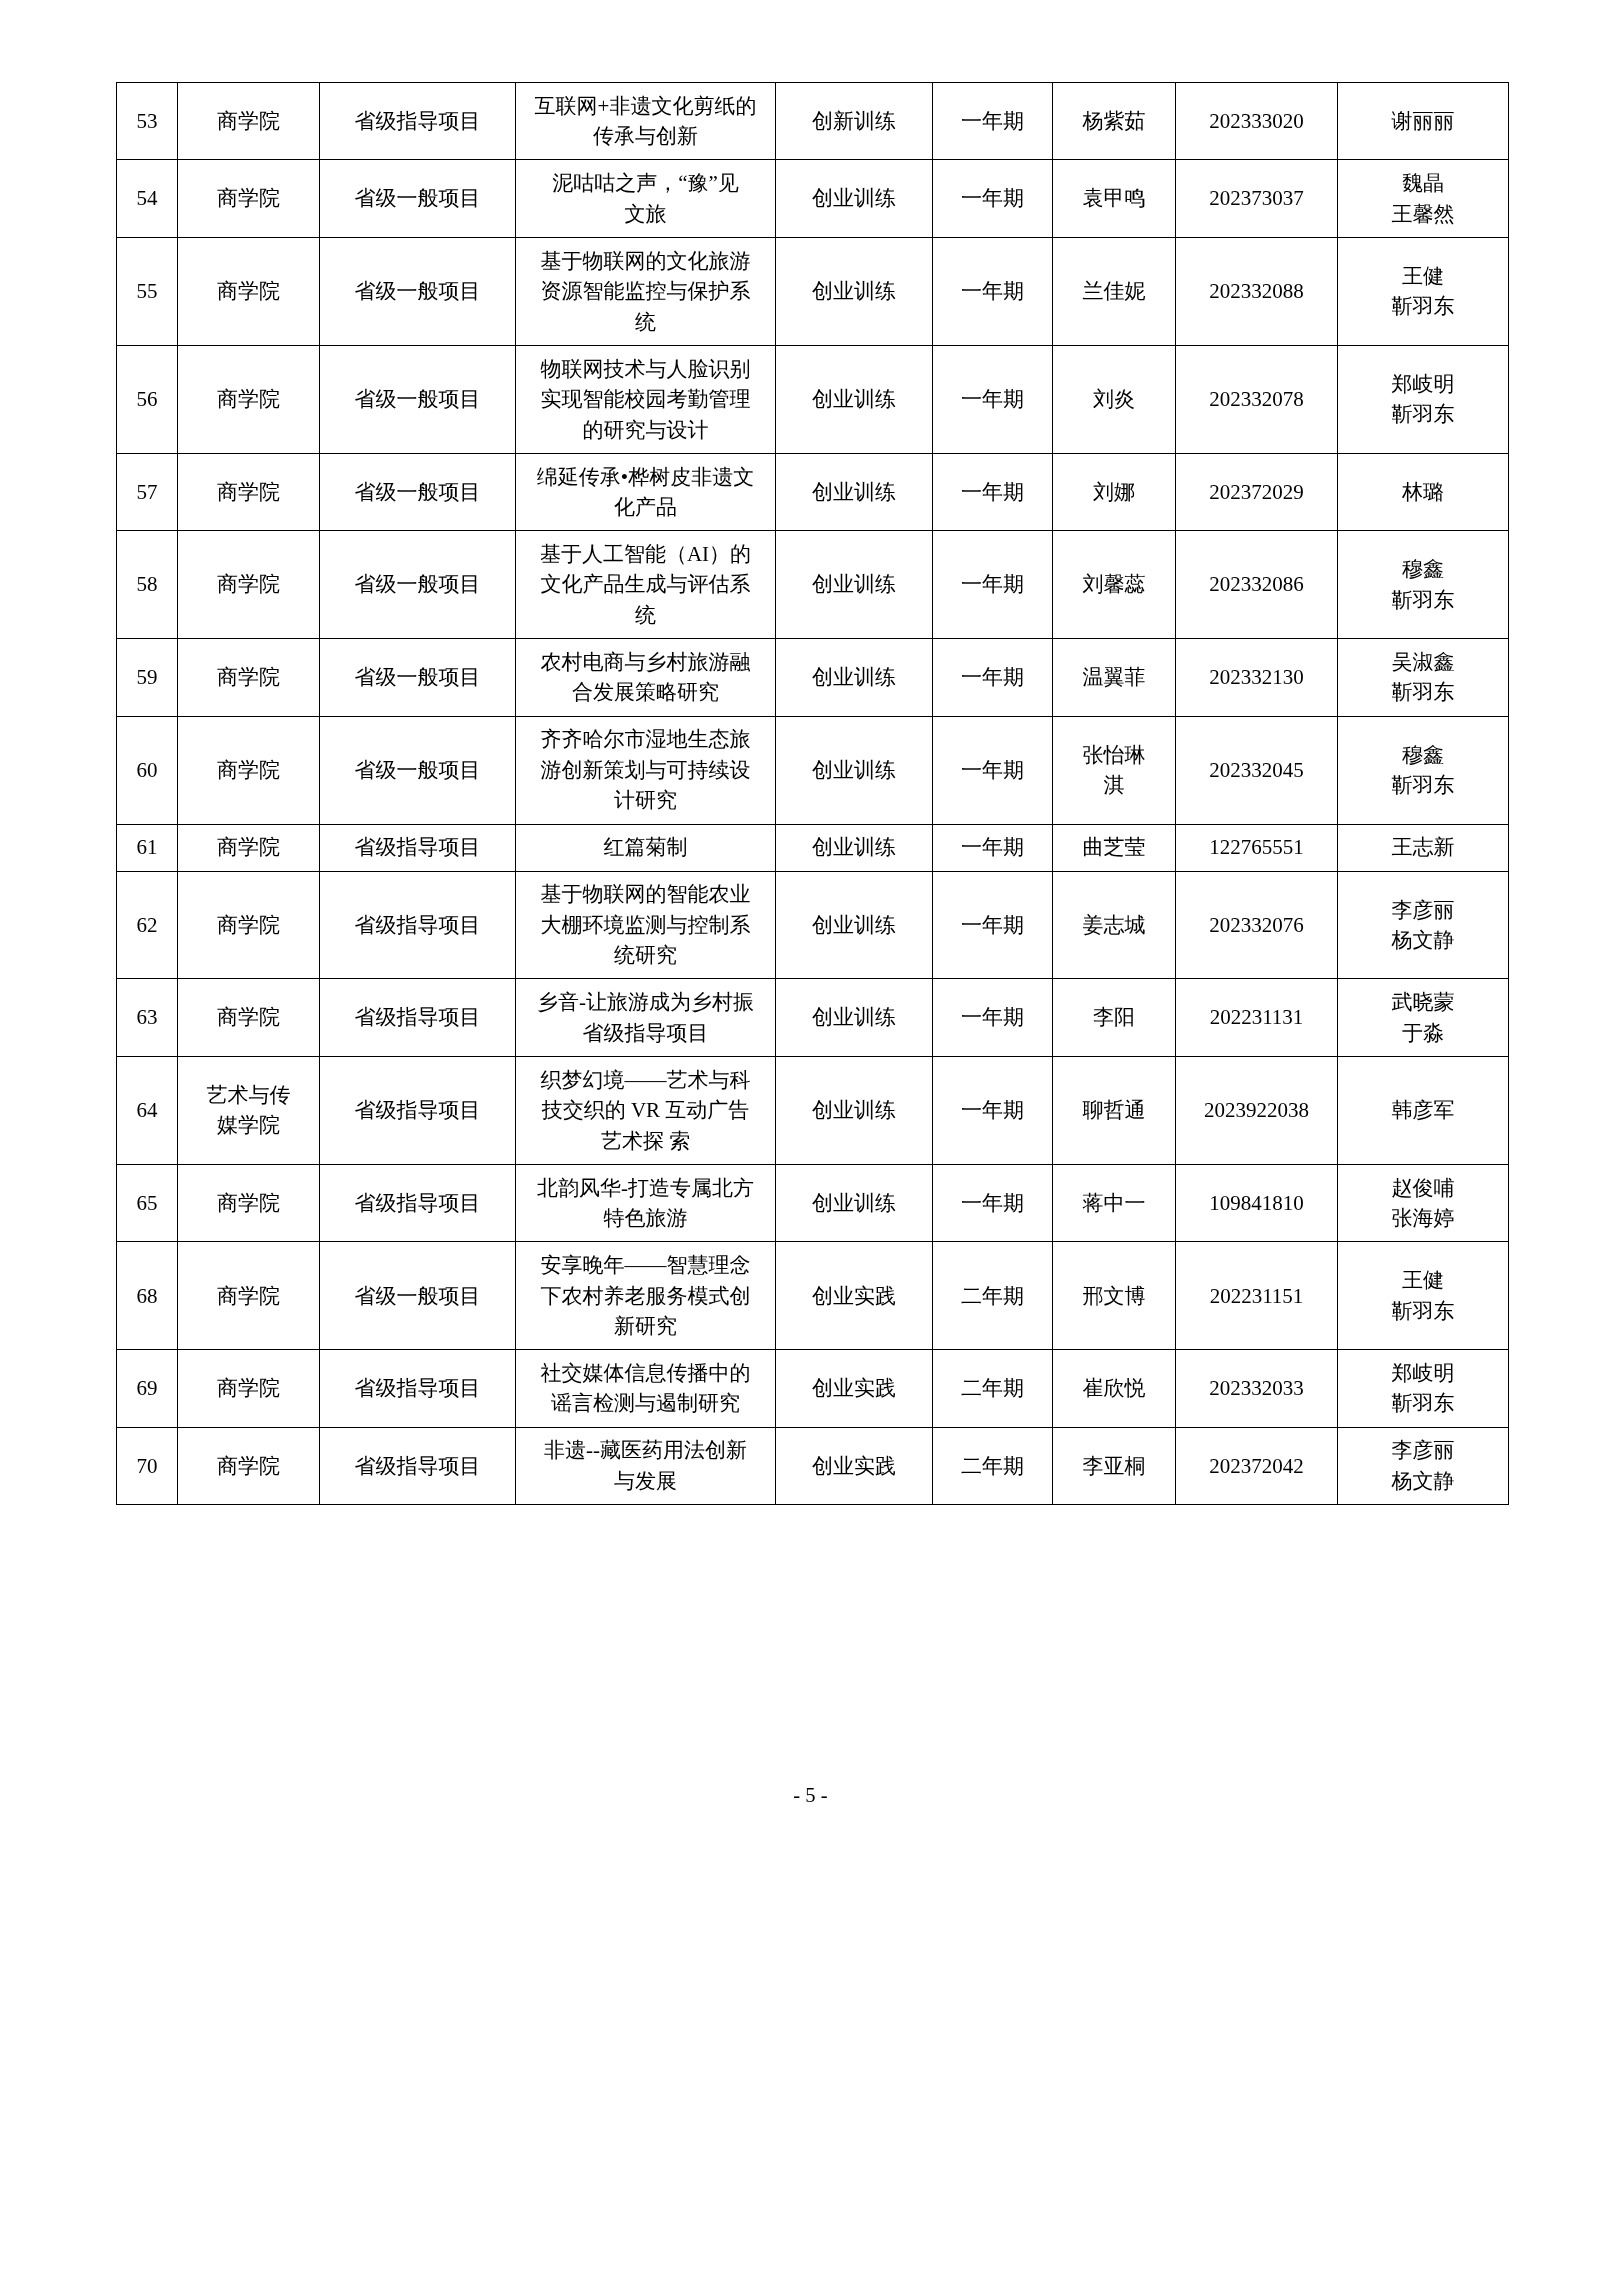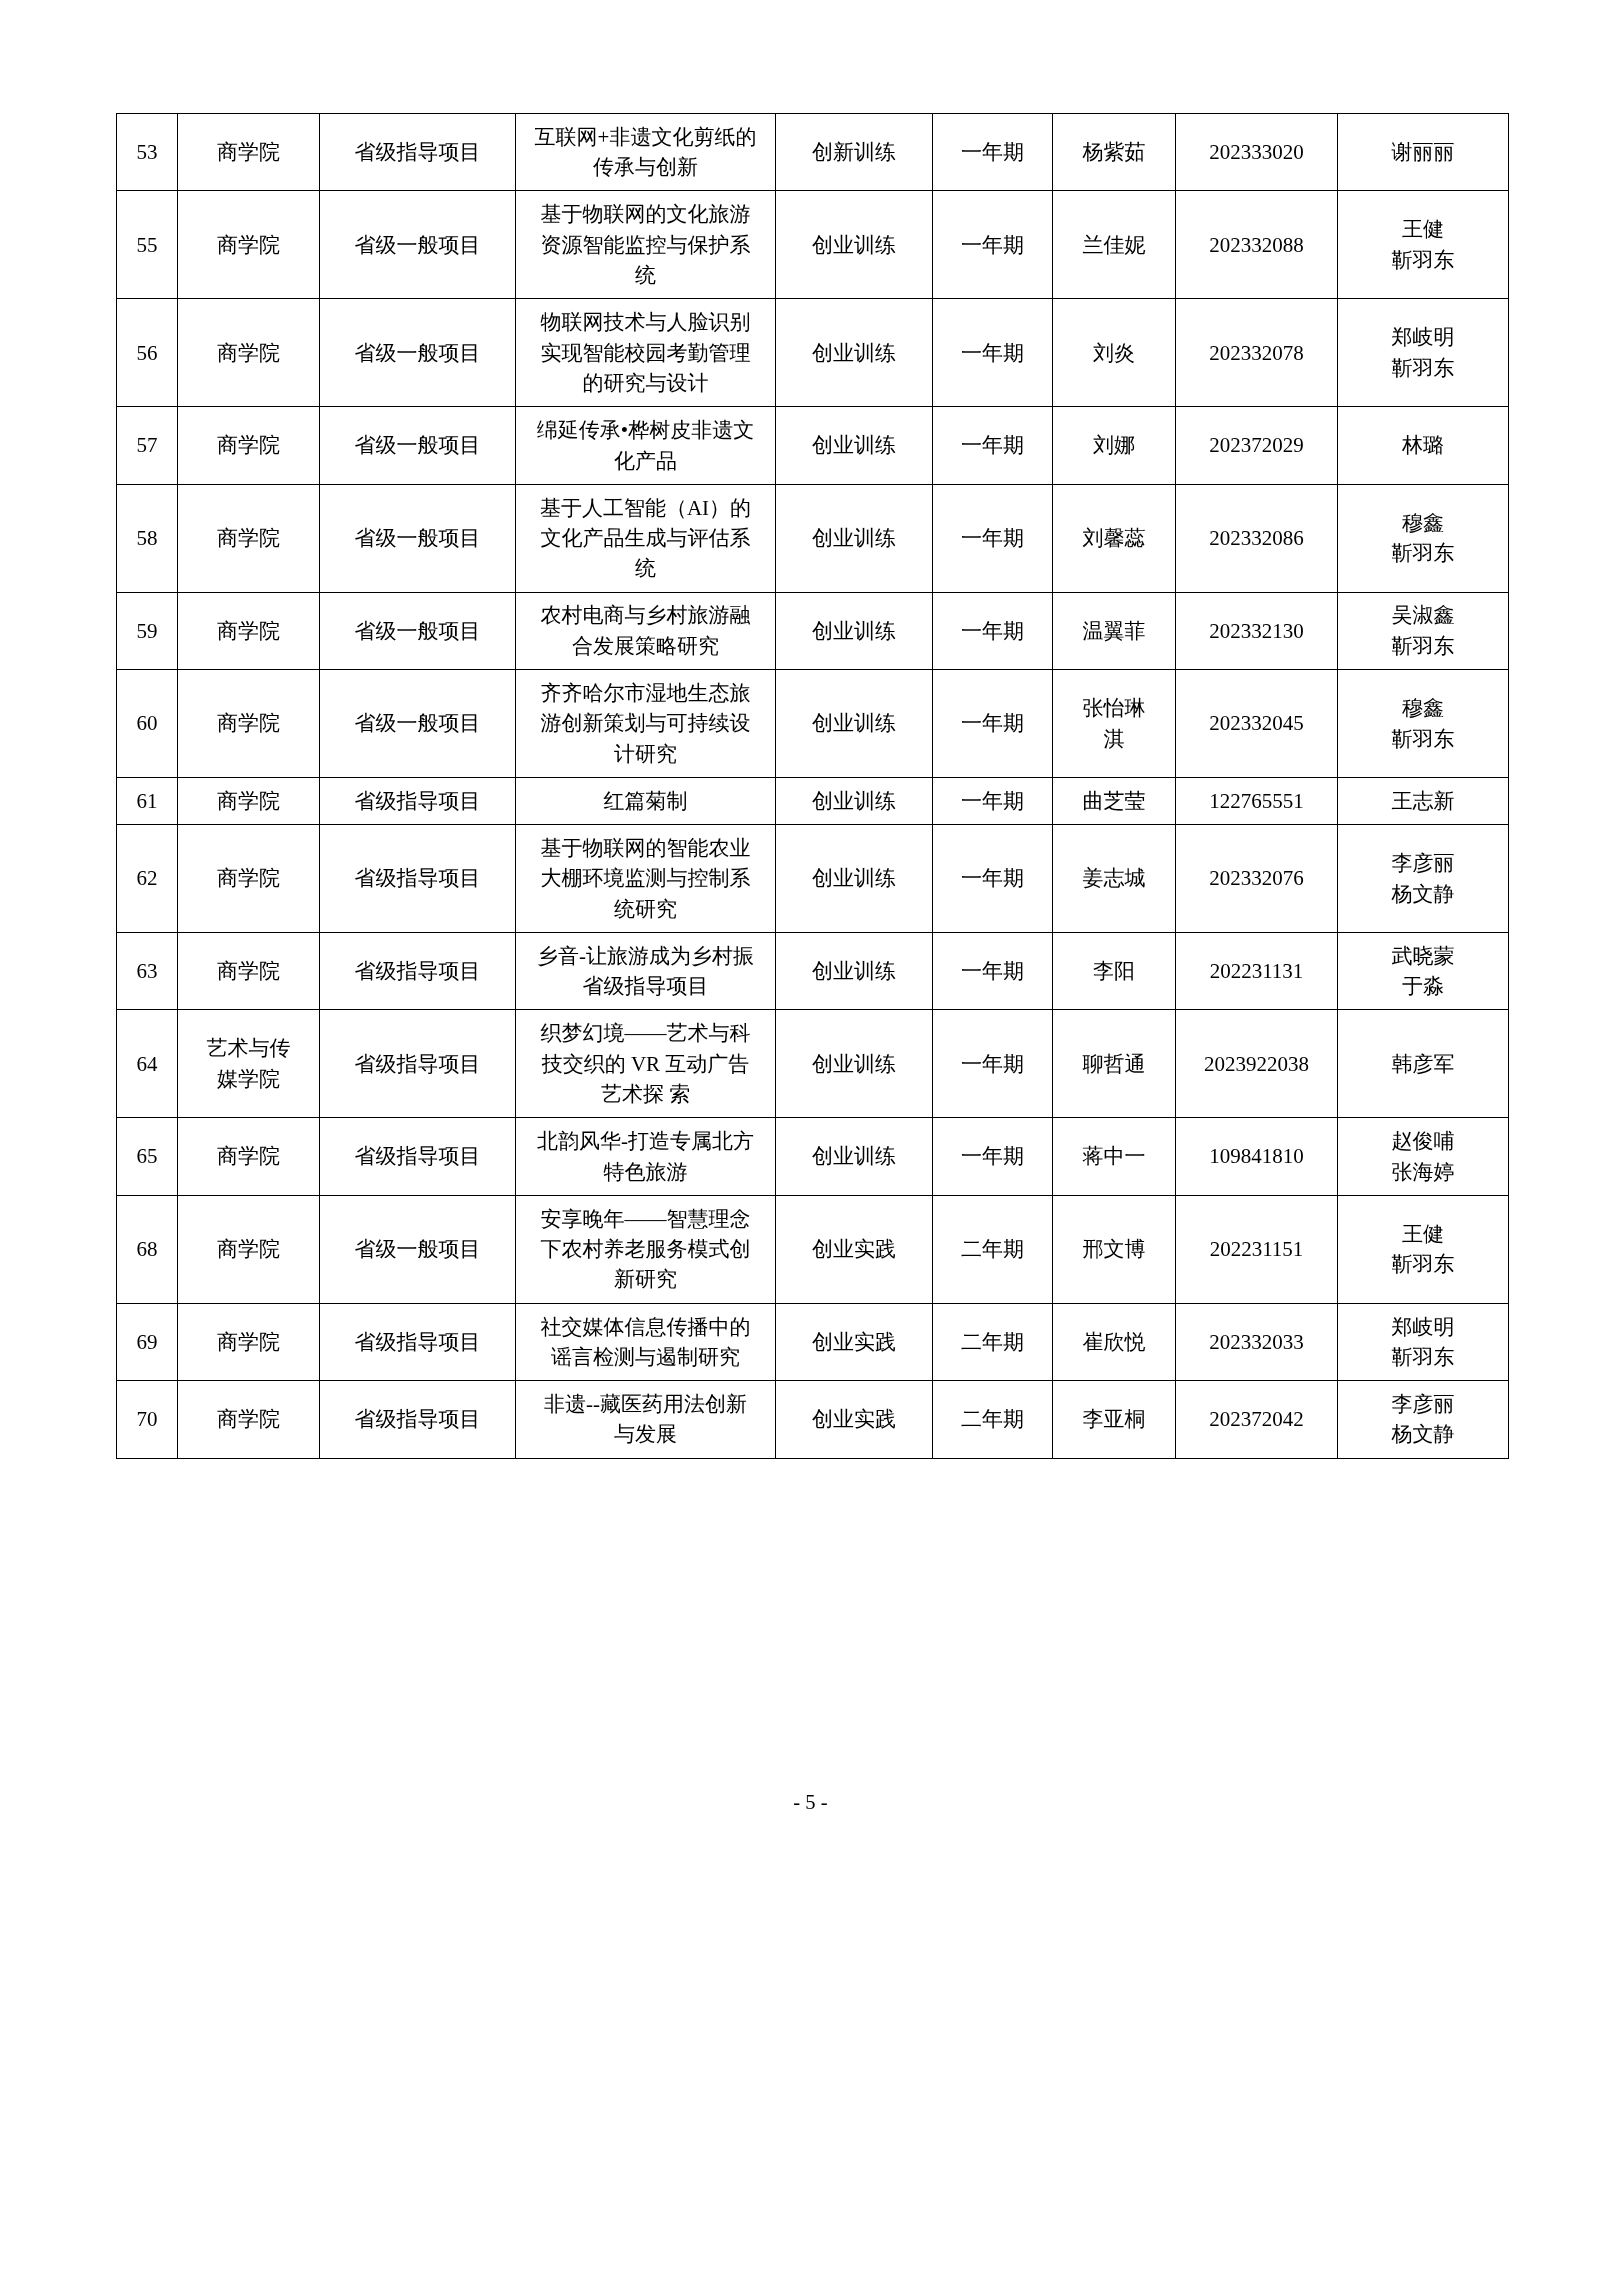--- a/index.html
+++ b/index.html
@@ -13,22 +13,21 @@
     height: 2293px;
     font-family: "Liberation Serif", "DejaVu Serif", serif;
     color: #000000;
     position: relative;
   }
   .page {
     position: relative;
     width: 1621px;
     height: 1923px;
     box-sizing: border-box;
-    padding: 106px 116px 0 116px;
-    margin-top: 7px;
+    padding: 82px 116px 0 116px;
   }
   table.doc-table {
     border-collapse: collapse;
     width: 1390px;
     table-layout: fixed;
   }
   table.doc-table td {
     border: 1.4px solid #000000;
     text-align: center;
     vertical-align: middle;
@@ -90,20 +89,33 @@
           <td class="multiline">省级指导项目</td>
           <td class="multiline title-cell">互联网+非遗文化剪纸的
 传承与创新</td>
           <td class="multiline">创新训练</td>
           <td class="multiline">一年期</td>
           <td class="multiline">杨紫茹</td>
           <td class="multiline">202333020</td>
           <td class="multiline">谢丽丽</td>
         </tr>
         <tr>
+          <td class="multiline">54</td>
+          <td class="multiline">商学院</td>
+          <td class="multiline">省级一般项目</td>
+          <td class="multiline title-cell">泥咕咕之声，“豫”见
+文旅</td>
+          <td class="multiline">创业训练</td>
+          <td class="multiline">一年期</td>
+          <td class="multiline">袁甲鸣</td>
+          <td class="multiline">202373037</td>
+          <td class="multiline">魏晶
+王馨然</td>
+        </tr>
+        <tr>
           <td class="multiline">55</td>
           <td class="multiline">商学院</td>
           <td class="multiline">省级一般项目</td>
           <td class="multiline title-cell">基于物联网的文化旅游
 资源智能监控与保护系
 统</td>
           <td class="multiline">创业训练</td>
           <td class="multiline">一年期</td>
           <td class="multiline">兰佳妮</td>
           <td class="multiline">202332088</td>

